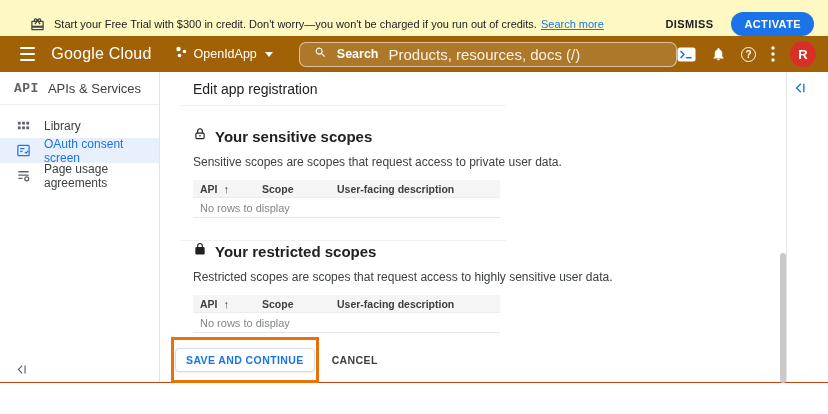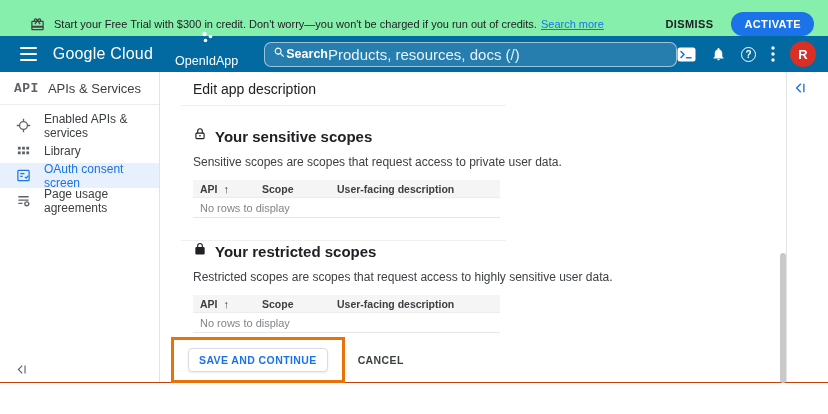--- a/index.html
+++ b/index.html
@@ -1,37 +1,37 @@
 <!DOCTYPE html>
 <html><head>
 <meta charset="utf-8">
 <style>
   * { margin:0; padding:0; box-sizing:border-box; }
   html,body { background:#fff; }
   body { font-family:"Liberation Sans", sans-serif; }
   .frame { position:relative; width:828px; height:414px; background:#fff; overflow:hidden; }
 
   
-  .banner { height:36px; display:flex; align-items:center; padding:12px 14px 0 30px; background:#86efac; }
+  .banner { height:36px; display:flex; align-items:center; padding:12px 14px 0 30px; background:#fef9c3; }
   .banner .gift { margin-right:9px; display:flex; }
   .banner-text { font-size:11px; color:#202124; }
   .banner-link { font-size:11px; color:#1a73e8; text-decoration:underline; margin-left:4px; cursor:pointer; }
   .banner-spacer { flex:1; }
   .dismiss-btn { font-size:11px; font-weight:bold; color:#202124; letter-spacing:.4px; background:none; border:none; margin-right:18px; cursor:pointer; font-family:inherit; }
   .activate-btn { font-size:11px; font-weight:bold; color:#fff; letter-spacing:.4px; background:#1a73e8; border:none; border-radius:12px; padding:6px 13px; cursor:pointer; font-family:inherit; }
 
   
-  .appbar { height:36px; background:#0369a1; display:flex; align-items:center; padding:0 10px 0 12px; }
+  .appbar { height:36px; background:#a16207; display:flex; align-items:center; padding:0 10px 0 12px; }
   .hamburger { width:18px; height:14px; display:flex; flex-direction:column; justify-content:space-between; margin:0 0 0 8px; cursor:pointer; }
   .hamburger span { display:block; height:2px; background:#fff; border-radius:1px; }
   .gc-logo { color:#fff; font-size:16px; margin-left:16px; letter-spacing:.2px; cursor:pointer; white-space:nowrap; }
-  .project-sel { display:flex; align-items:center; gap:6px; margin-left:22px; cursor:pointer;flex-direction:column; }
+  .project-sel { display:flex; align-items:center; gap:6px; margin-left:22px; cursor:pointer; }
   .project-name { color:#fff; font-size:12.5px; }
   .caret { width:0; height:0; border-left:4px solid transparent; border-right:4px solid transparent; border-top:5px solid #fff; margin-left:2px; }
-  .searchbar { margin-left:26px; width:442px; height:25px; border:1px solid rgba(255,255,255,.55); background:rgba(255,255,255,.14); border-radius:7px; display:flex; align-items:center; padding-left:8px; cursor:text; }
+  .searchbar { margin-left:26px; width:442px; height:25px; border:1px solid rgba(255,255,255,.55); background:rgba(255,255,255,.14); border-radius:7px; display:flex; align-items:center; padding-left:14px; gap:10px; cursor:text; }
   .search-label { color:#fff; font-size:12.5px; font-weight:bold; }
   .search-ph { color:rgba(255,255,255,.9); font-size:15px; }
   .appbar-spacer { flex:1; }
   .appbar-icons { display:flex; align-items:center; gap:15px; margin-right:2px; }
   .help-circle { width:15px; height:15px; border:1.5px solid #fff; border-radius:50%; color:#fff; font-size:10px; font-weight:bold; display:flex; align-items:center; justify-content:center; cursor:pointer; }
   .avatar { width:26px; height:26px; border-radius:50%; background:#d93025; color:#fff; font-size:13px; font-weight:bold; display:flex; align-items:center; justify-content:center; cursor:pointer; }
   .icon-btn { display:flex; cursor:pointer; }
 
   
   .body { display:flex; height:311px; border-bottom:1px solid #c2410c; }
@@ -53,21 +53,21 @@
   .section2 { }
   .sec-head { display:flex; align-items:center; gap:8px; }
   .sec-title { font-size:15px; font-weight:bold; color:#202124; }
   .sec-desc { font-size:12px; color:#3c4043; margin-top:9px; }
   .scopes-table { margin-top:11px; width:307px; }
   .t-head { display:grid; grid-template-columns:62px 75px 1fr; background:#f5f5f5; height:18px; align-items:center; border-bottom:1px solid #ececec; }
   .t-head .cell { font-size:10.5px; font-weight:bold; color:#3c4043; padding-left:7px; display:flex; align-items:center; cursor:pointer; }
   .sort-arrow { font-size:11px; margin-left:6px; font-weight:bold; color:#3c4043; }
   .t-empty { height:20px; display:flex; align-items:center; font-size:11px; color:#80868b; padding-left:7px; border-bottom:1px solid #e6e6e6; }
   .btn-row { display:flex; align-items:center; margin-top:4px; }
-  .orange-box { border:3px solid #e8710a; padding:8px 14px; margin-left:-22px; display:inline-flex; }
+  .orange-box { border:3px solid #e8710a; padding:8px 1px; margin-left:-22px; display:inline-flex; }
   .save-btn { background:#fff; border:1px solid #dadce0; border-radius:4px; color:#1a73e8; font-size:10.5px; font-weight:bold; letter-spacing:.4px; padding:5px 10px; cursor:pointer; font-family:inherit; box-shadow:0 1px 2px rgba(0,0,0,.08); white-space:nowrap; }
   .cancel-btn { background:none; border:none; font-size:10.5px; font-weight:bold; letter-spacing:.4px; color:#3c4043; margin-left:13px; cursor:pointer; font-family:inherit; }
   .scroll-thumb { position:absolute; right:0; top:181px; width:6px; height:130px; background:#c9c9c9; border-radius:3px; cursor:pointer; }
 
   .gutter { width:41px; flex:none; }
   .gutter-collapse { margin:10px 0 0 7px; display:flex; cursor:pointer; }
 </style>
 </head>
 <body>
 
@@ -142,29 +142,20 @@
   <div class="body">
 
     <aside class="sidebar">
       <div class="sb-head">
         <span class="sb-logo">API</span>
         <span class="sb-title">APIs &amp; Services</span>
       </div>
       <nav class="sb-nav">
         <div class="sb-item">
           <span class="ic">
-            <svg width="15" height="15" viewBox="0 0 16 16" fill="none" stroke="#5f6368" stroke-width="1.4">
-                <circle cx="8" cy="8" r="4.2"></circle>
-                <path d="M8 .8v2.4M8 12.8v2.4M.8 8h2.4M12.8 8h2.4"></path>
-              </svg>
-          </span>
-          <span>Enabled APIs &amp; services</span>
-        </div>
-        <div class="sb-item">
-          <span class="ic">
             <svg width="15" height="15" viewBox="0 0 16 16" fill="#5f6368">
                 <rect x="2" y="4" width="3" height="3"></rect>
                 <rect x="6.5" y="4" width="3" height="3"></rect>
                 <rect x="11" y="4" width="3" height="3"></rect>
                 <rect x="2" y="9" width="3" height="3"></rect>
                 <rect x="6.5" y="9" width="3" height="3"></rect>
                 <rect x="11" y="9" width="3" height="3"></rect>
               </svg>
           </span>
           <span>Library</span>
@@ -191,21 +182,21 @@
       </nav>
       <span class="sb-collapse">
         <svg width="11" height="11" viewBox="0 0 14 14" fill="none" stroke="#5f6368" stroke-width="1.5">
             <path d="M8 2L3 7l5 5"></path>
             <line x1="11.5" y1="2" x2="11.5" y2="12"></line>
           </svg>
       </span>
     </aside>
 
     <main class="content">
-      <div class="titlebar">Edit app description</div>
+      <div class="titlebar">Edit app registration</div>
       <div class="hr"></div>
 
       <section class="section1">
         <div class="sec-head">
           <span>
             <svg width="14" height="16" viewBox="0 0 24 24" fill="none" stroke="#202124" stroke-width="2">
                 <rect x="5" y="10.5" width="14" height="9.5" rx="1.5"></rect>
                 <path d="M8 10.5V7a4 4 0 0 1 8 0v3.5"></path>
                 <circle cx="12" cy="15.2" r="1.4" fill="#202124" stroke="none"></circle>
               </svg>

